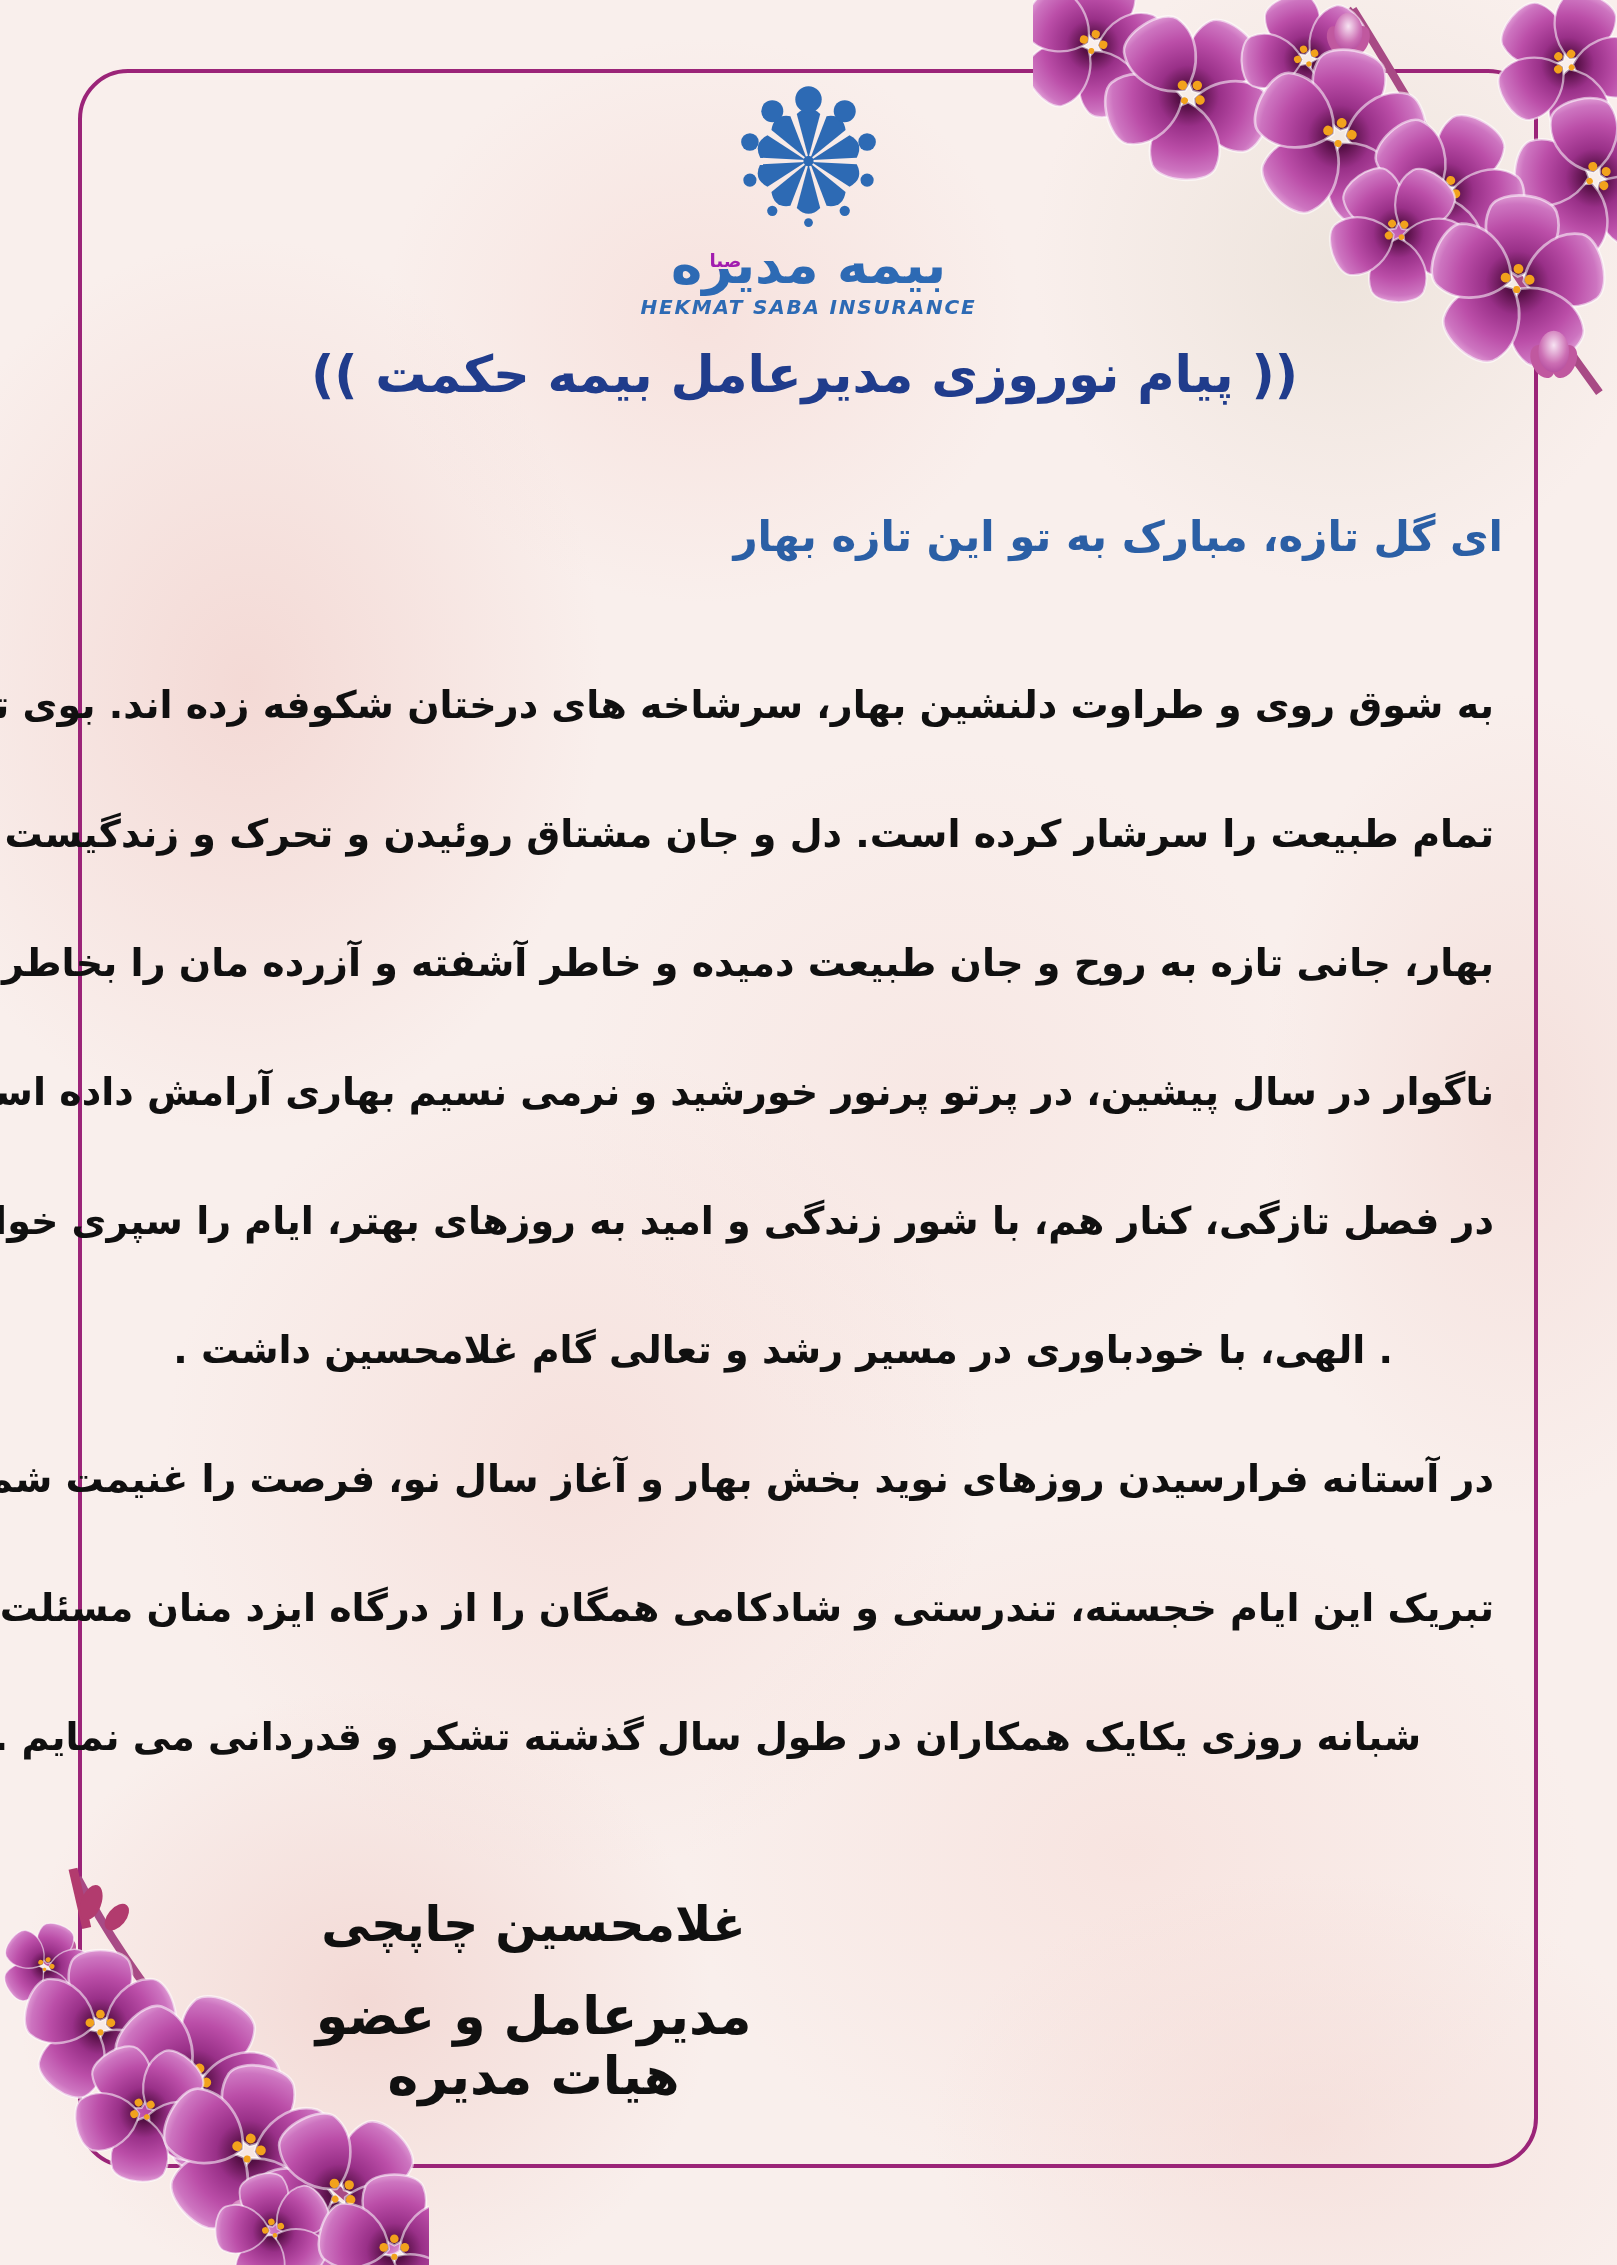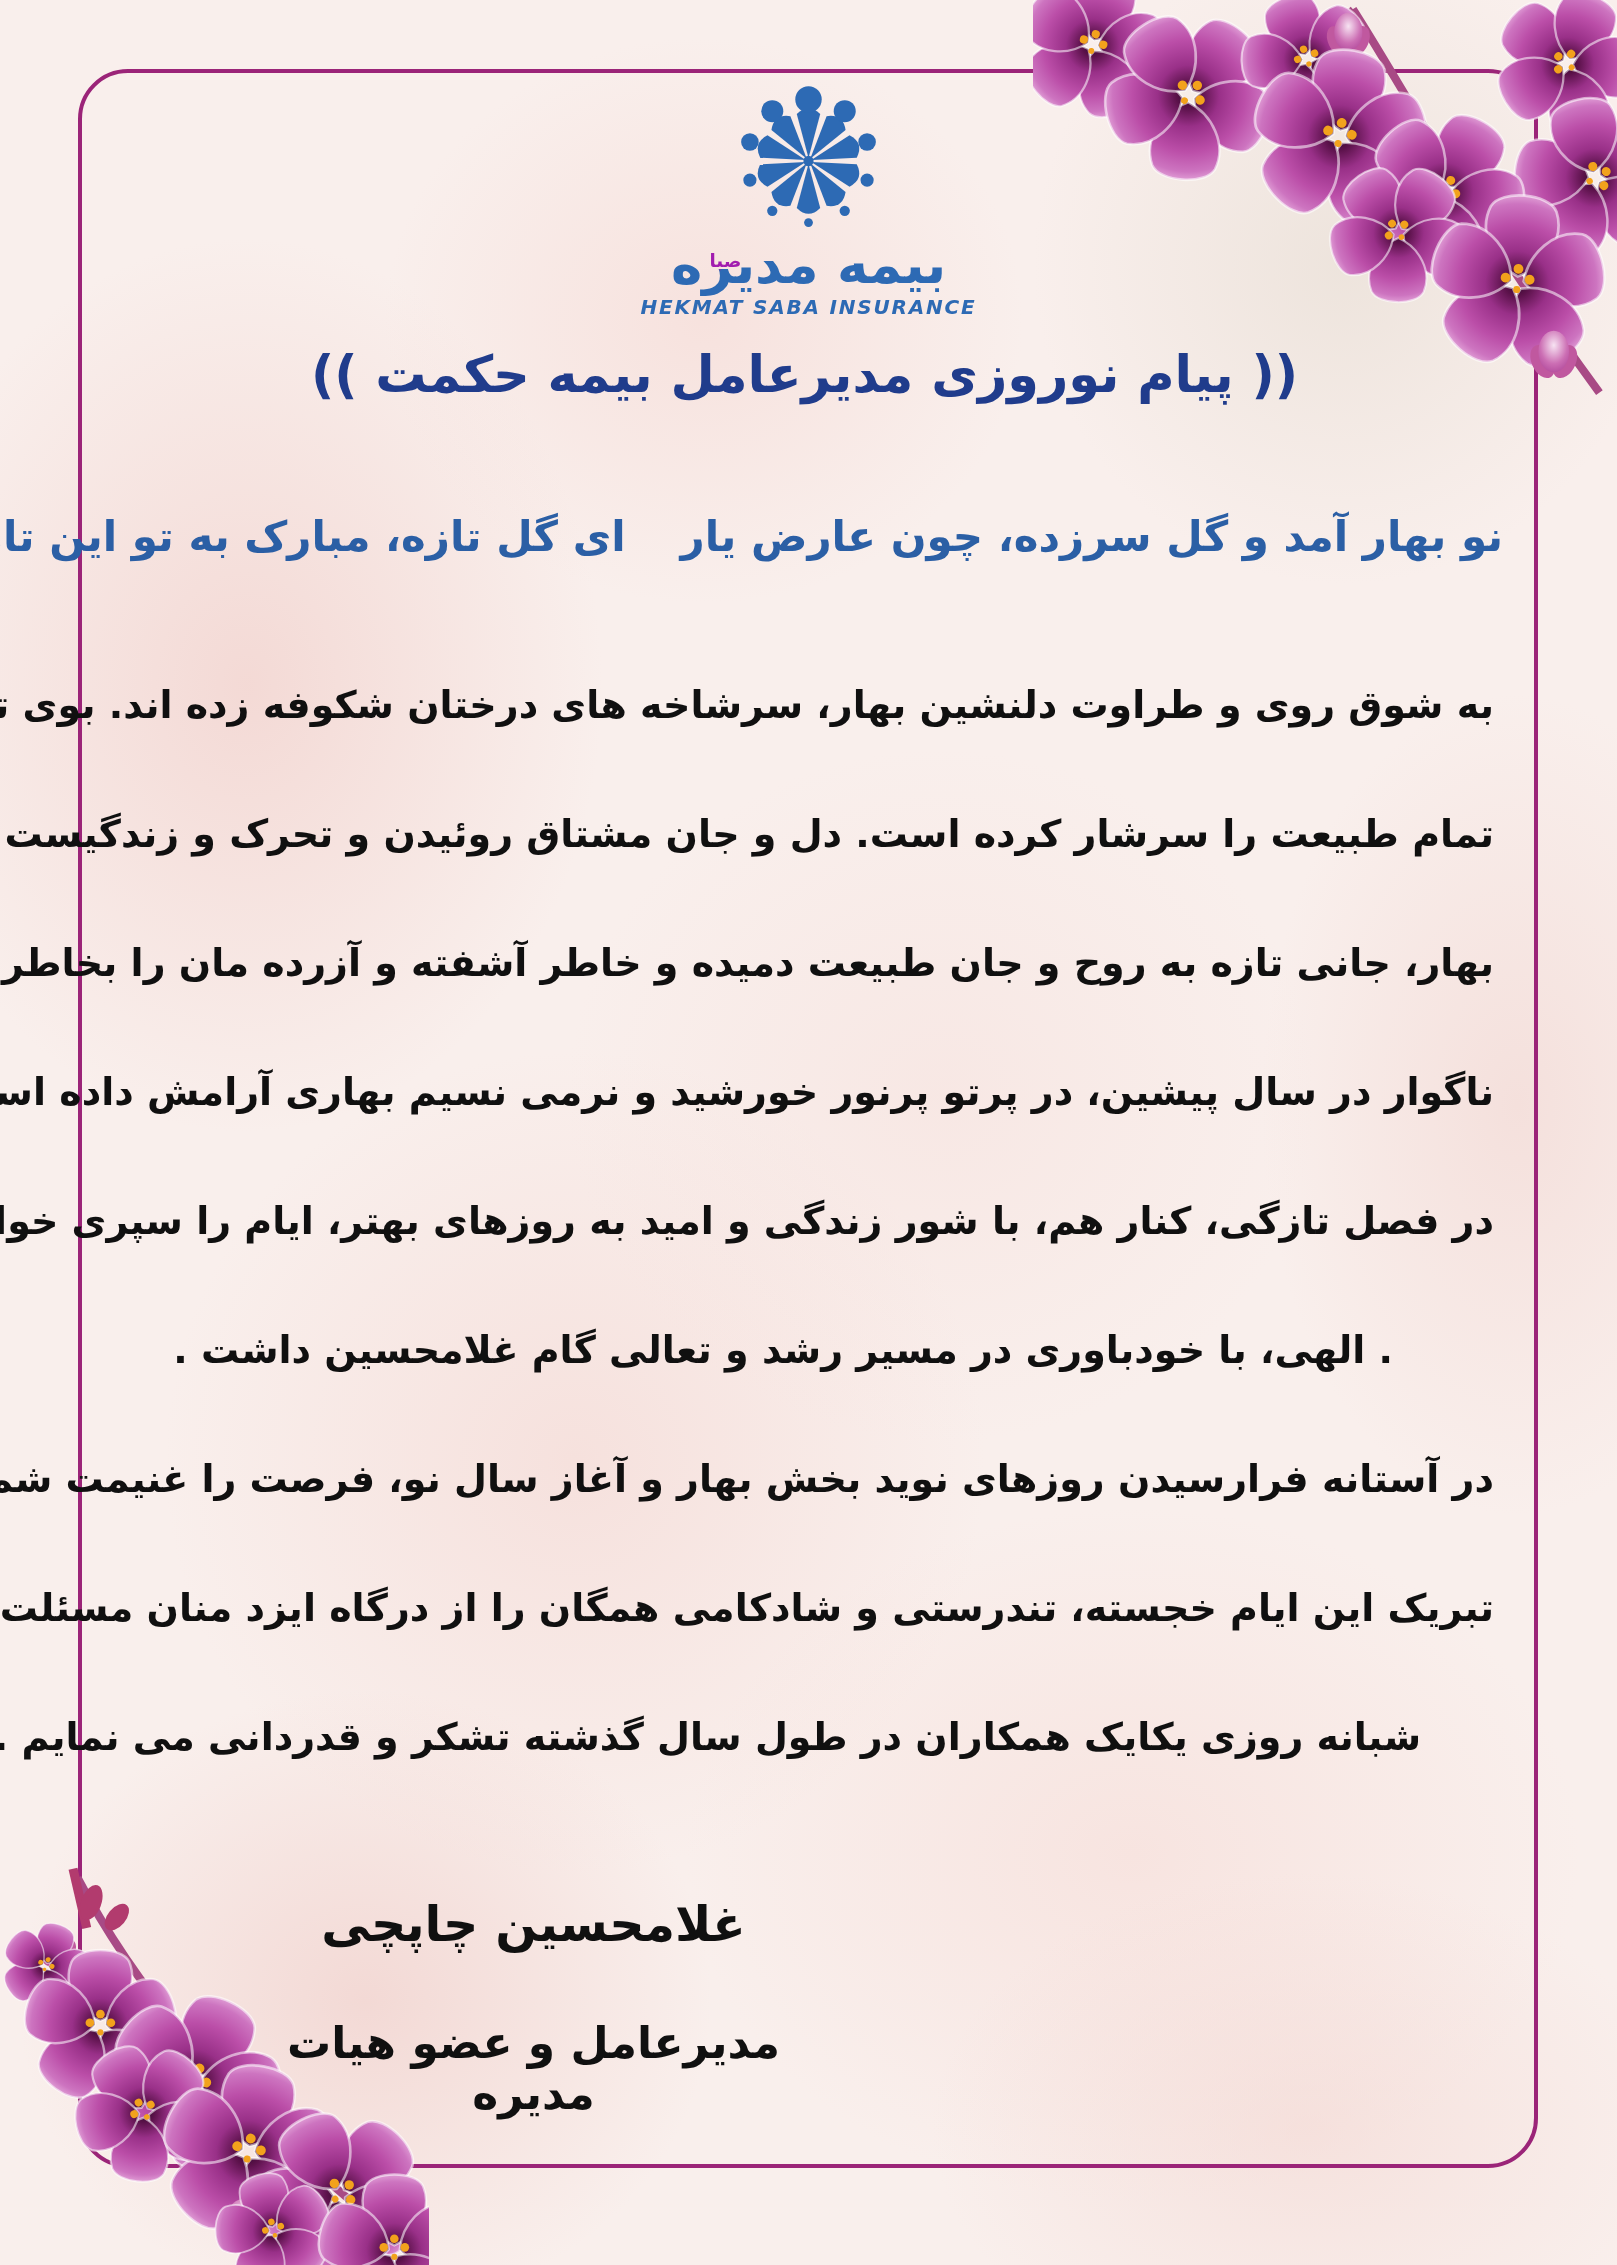--- a/index.html
+++ b/index.html
@@ -56,21 +56,21 @@
   }
   .body-text .line{white-space:nowrap;height:129px;line-height:108px;}
   .body-text .line:nth-child(6){padding-left:0;padding-right:101px;}
   .body-text .line:nth-child(9){padding-right:73px;}
 
   .signature{
     position:absolute;left:250px;top:1896px;width:567px;text-align:center;direction:rtl;
     font-weight:bold;color:#101010;
   }
   .sig-name{font-size:49px;}
-  .sig-role{font-size:44px;margin-top:64px;}
+  .sig-role{font-size:52px;margin-top:33px;}
 
   .garland{position:absolute;pointer-events:none;}
   .garland-tr{left:1033px;top:0;width:585px;height:420px;}
   .garland-bl{left:0;top:1864px;width:429px;height:401px;}
 </style>
 </head>
 <body>
 
 <div class="page">
 
@@ -117,21 +117,20 @@
     <div class="brand-fa">
       <span>بیمه مدیره</span>
       <span class="brand-inner">صبا</span>
     </div>
     <div class="brand-en">HEKMAT SABA INSURANCE</div>
   </div>
 
   <div class="title">(( پیام نوروزی مدیرعامل بیمه حکمت ))</div>
 
   <div class="poem">
-    <span>نو بهار آمد و گل سرزده، چون عارض یار</span>
     <span>ای گل تازه، مبارک به تو این تازه بهار</span>
   </div>
 
   <div class="body-text">
     <div class="line">به شوق روی و طراوت دلنشین بهار، سرشاخه های درختان شکوفه زده اند. بوی تازگی و اشتیاق،</div>
     <div class="line">تمام طبیعت را سرشار کرده است. دل و جان مشتاق روئیدن و تحرک و زندگیست .</div>
     <div class="line">بهار، جانی تازه به روح و جان طبیعت دمیده و خاطر آشفته و آزرده مان را بخاطر برخی پیشامدهای</div>
     <div class="line">ناگوار در سال پیشین، در پرتو پرنور خورشید و نرمی نسیم بهاری آرامش داده است .</div>
     <div class="line">در فصل تازگی، کنار هم، با شور زندگی و امید به روزهای بهتر، ایام را سپری خواهیم کرد و با لطف</div>
     <div class="line">. الهی، با خودباوری در مسیر رشد و تعالی گام غلامحسین داشت .</div>

